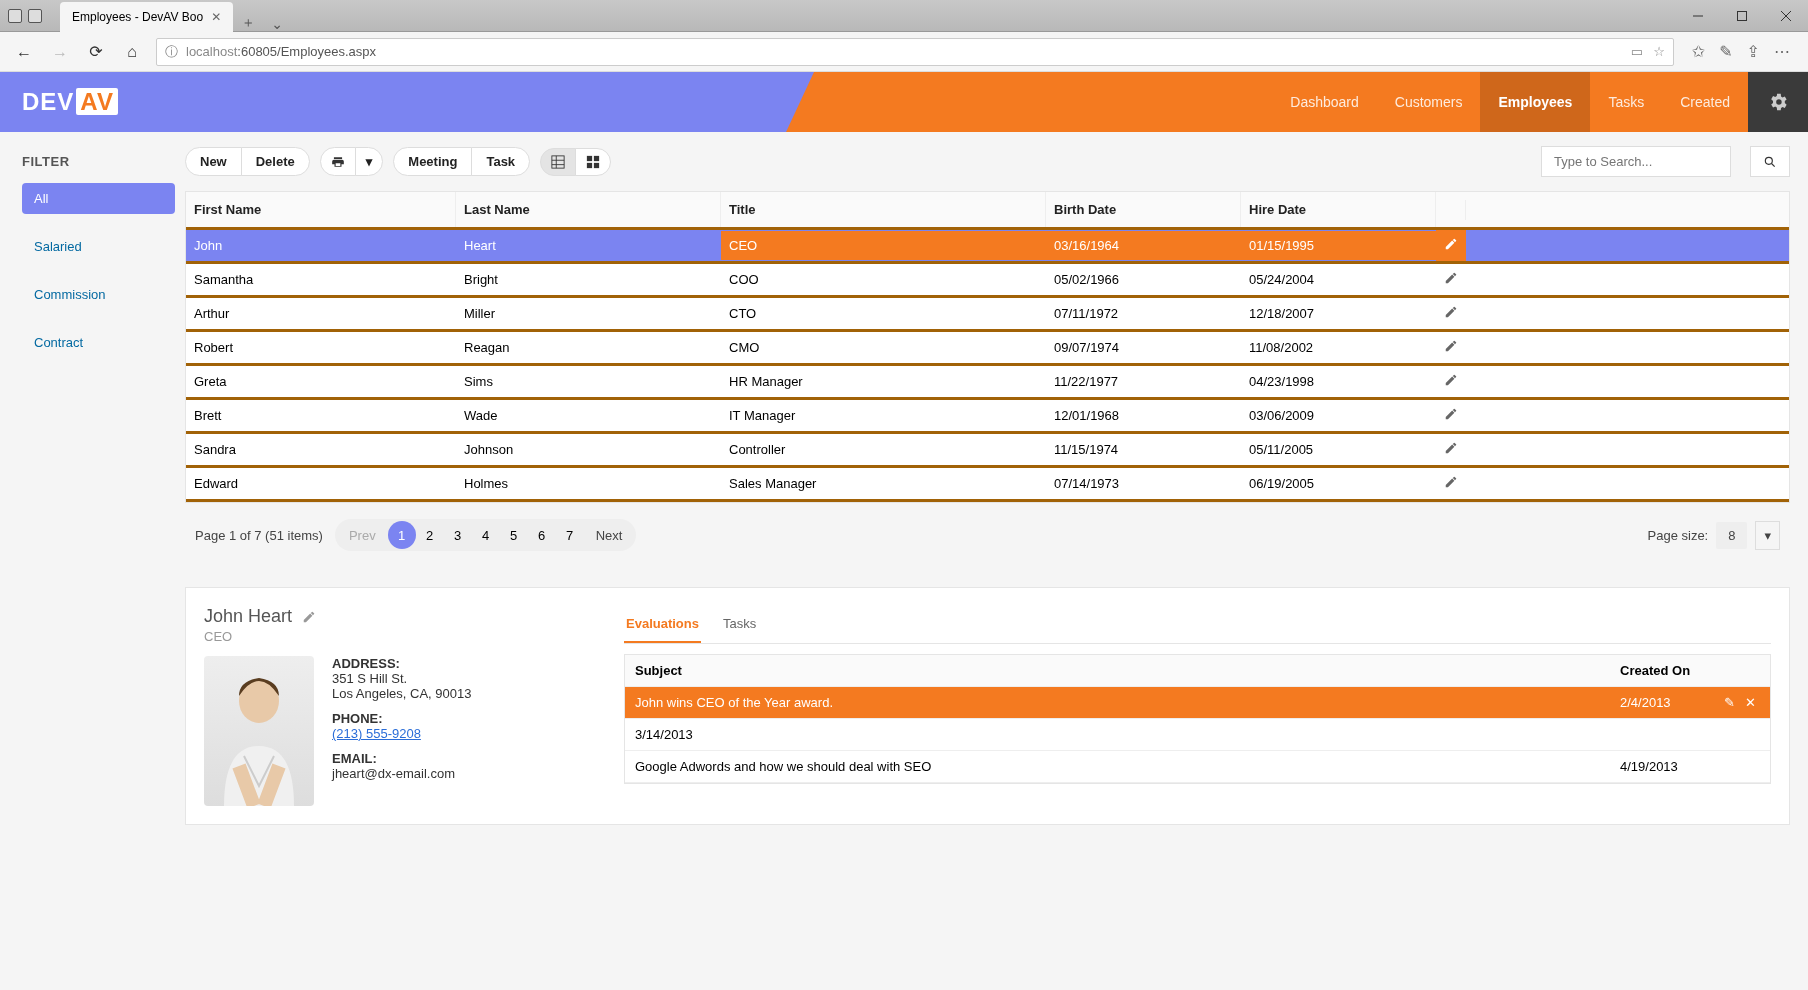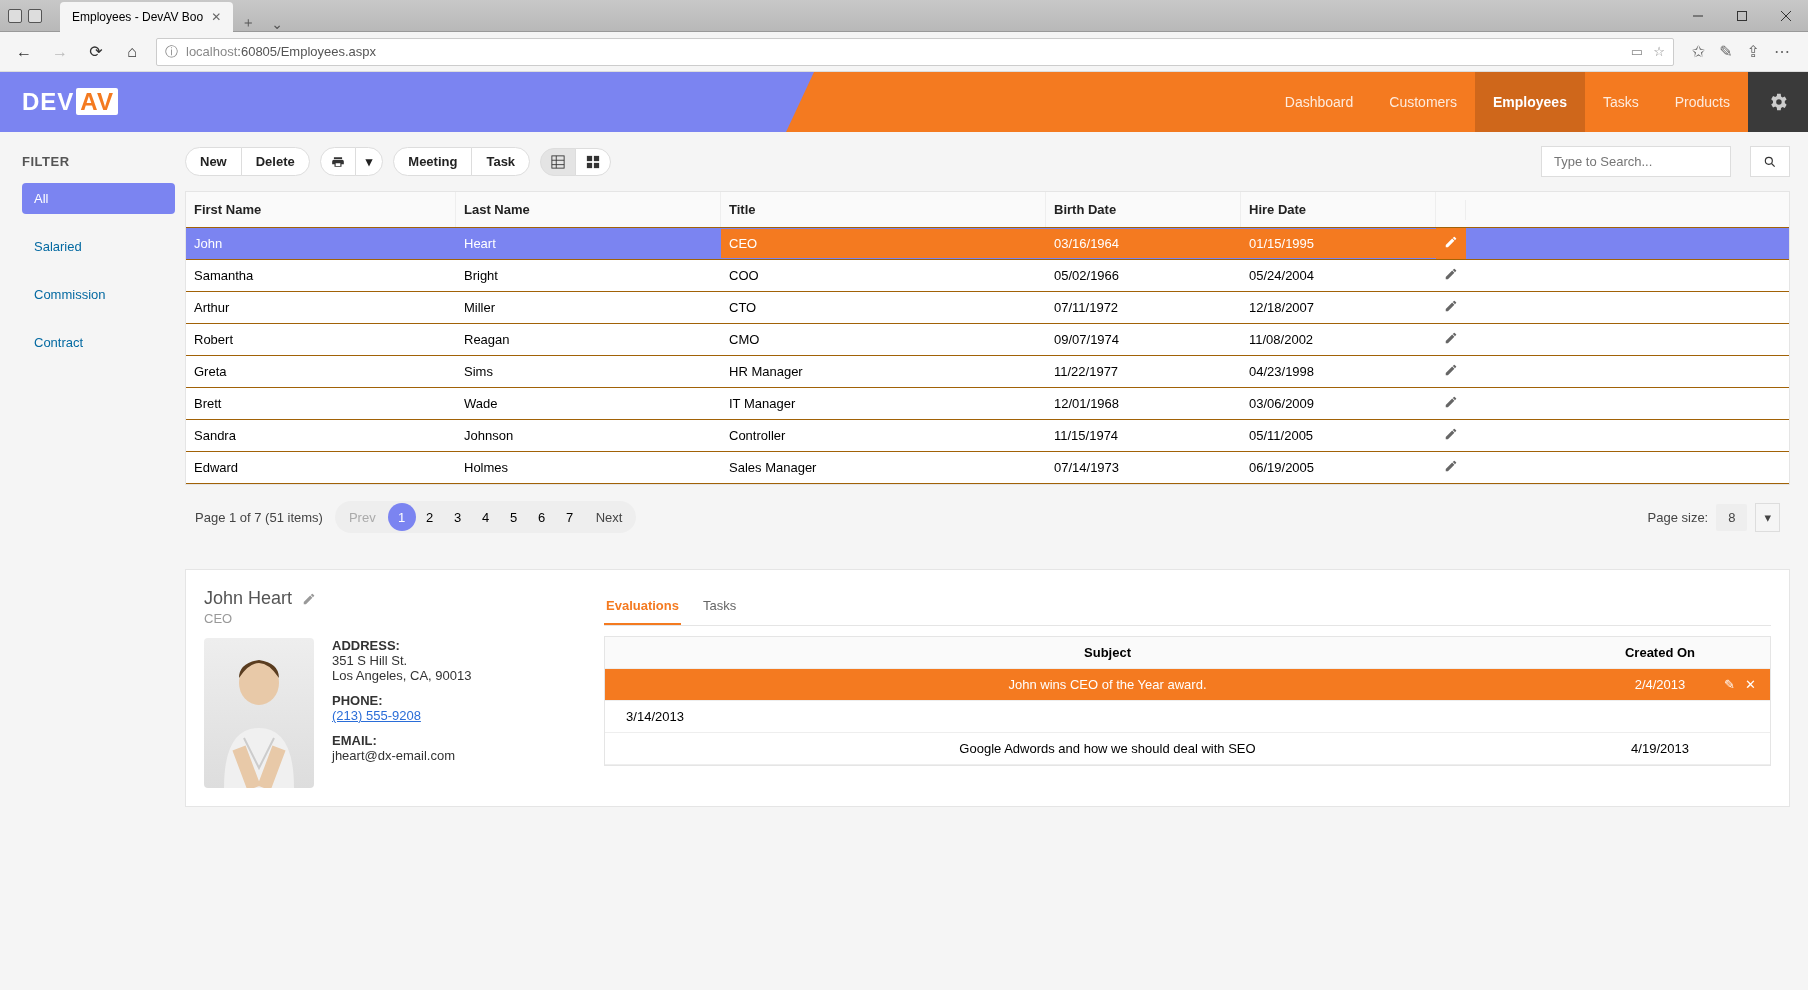--- a/index.html
+++ b/index.html
@@ -59,21 +59,21 @@
 .btn-group .btn:first-child { border-top-left-radius: 18px; border-bottom-left-radius: 18px; margin-left:0;}
 .btn-group .btn:last-child { border-top-right-radius: 18px; border-bottom-right-radius: 18px; }
 .btn.icon-btn { padding: 6px 10px; display:flex; align-items:center; justify-content:center;}
 .btn.icon-btn.active { background: #e4e4e4; }
 .search-wrap { margin-left: auto; display: flex; gap: 19px; }
 .search-input { border: 1px solid #ddd; padding: 7px 12px; font-size: 13px; width: 190px; }
 .search-btn { border: 1px solid #ddd; background: #fff; width: 40px; display: flex; align-items: center; justify-content: center; cursor: pointer; }
 
 
 .grid { border: 1px solid #e5e5e5; background: #fff; }
-.grid-row { display: flex; border-bottom: 1px solid #a16207; align-items: center; min-height: 31px; }
+.grid-row { display: flex; border-bottom: 3px solid #a16207; align-items: center; min-height: 31px; }
 .grid-row.header { background: #fafafa; font-weight: 600; color: #222; }
 .grid-row.header .cell { border-right: 1px solid #eee; padding: 10px 8px; }
 .grid-row.selected { background: #7b84f1; color: #fff; }
 .cell { padding: 7px 8px; font-size: 13px; }
 .c-first { width: 270px; } .c-last{ width:265px;} .c-title{ width:325px;} .c-birth{ width:195px;} .c-hire{ width:195px;} .c-edit{ width:30px; text-align:center; color:#666; cursor:pointer;}
 .grid-row.selected .c-title, .grid-row.selected .c-birth, .grid-row.selected .c-hire, .grid-row.selected .c-edit { background:#f47a20;}
 .grid-row.selected .c-edit { color:#fff;}
 
 
 .pager { display: flex; align-items: center; padding: 16px 10px; gap: 12px; }
@@ -81,37 +81,37 @@
 .pager-btns { display:flex; align-items:center; background:#eee; border-radius:18px; padding:2px;}
 .pager-btn { padding: 6px 12px; font-size:13px; color:#444; cursor:pointer; border-radius:16px;}
 .pager-btn.disabled{ color:#aaa;}
 .pager-num { width: 28px; height:28px; display:flex; align-items:center; justify-content:center; font-size:13px; cursor:pointer; border-radius:50%;}
 .pager-num.active { background:#7b84f1; color:#fff;}
 .page-size { margin-left:auto; display:flex; align-items:center; gap:8px; font-size:13px; color:#444;}
 .page-size-val { background:#eee; padding:6px 12px; border-radius:2px;}
 .page-size-dd { border:1px solid #ddd; padding:6px 8px; cursor:pointer;}
 
 
-.detail { display:flex; border:1px solid #e5e5e5; background:#fff; padding:18px; margin-top:20px; }
+.detail { display:flex; border:1px solid #e5e5e5; background:#fff; padding:18px; margin-top:20px; gap:20px;}
 .detail-left { width:400px;}
 .detail-name { font-size:18px; color:#555; display:flex; align-items:center; gap:10px;}
 .detail-title { color:#999; font-size:13px; margin-top:2px;}
 .detail-body { display:flex; gap:18px; margin-top:12px;}
 .avatar { width:110px; height:150px; background:linear-gradient(#eee,#ddd); border-radius:4px; display:flex; align-items:flex-end; justify-content:center; overflow:hidden;}
 .avatar svg { width:110px; height:150px;}
 .info-block { font-size:13px; color:#333;}
 .info-label { font-weight:700; margin-top:10px;}
 .info-label:first-child{margin-top:0;}
 .info-link { color:#2a6dd8; text-decoration:underline; cursor:pointer;}
 
 .detail-right { flex:1;}
 .dtabs { display:flex; gap:20px; border-bottom:1px solid #e5e5e5; margin-bottom:10px;}
 .dtab { padding:10px 2px; font-size:13px; color:#666; cursor:pointer;}
 .dtab.active { color:#f47a20; border-bottom:2px solid #f47a20; font-weight:600;}
-.eval-table { border:1px solid #e5e5e5;text-align:center;}
+.eval-table { border:1px solid #e5e5e5;}
 .eval-row { display:flex; border-bottom:1px solid #eee; align-items:center;}
 .eval-row.header { font-weight:600; background:#fafafa;}
 .eval-row .ecell { padding:8px 10px; font-size:13px;}
 .ec-subj { flex:1;} .ec-date{ width:100px;} .ec-act{ width:60px; display:flex; gap:10px; justify-content:center; color:#fff;}
 .eval-row.selected { background:#f47a20; color:#fff;}
 
 svg.icon { width:14px; height:14px; }
 </style>
 </head>
 <body>
@@ -172,21 +172,21 @@
 
 <div class="app-header">
   <div class="logo">
     <span>DEV</span><span class="av">AV</span>
   </div>
   <nav class="main-nav" id="main-nav">
       <a class="">Dashboard</a>
       <a class="">Customers</a>
       <a class="active">Employees</a>
       <a class="">Tasks</a>
-      <a class="">Products</a>
+      <a class="">Created</a>
     </nav>
   <div class="settings-btn">
     <svg class="icon" viewBox="0 0 24 24" style="width:22px;height:22px;" fill="#ccc">
         <path d="M19.4 13a7.5 7.5 0 000-2l2-1.6-2-3.4-2.4 1a7.4 7.4 0 00-1.7-1L15 3h-4l-.3 2.5a7.4 7.4 0 00-1.7 1l-2.4-1-2 3.4L6.6 11a7.5 7.5 0 000 2l-2 1.6 2 3.4 2.4-1a7.4 7.4 0 001.7 1L11 21h4l.3-2.5a7.4 7.4 0 001.7-1l2.4 1 2-3.4zM13 15a3 3 0 110-6 3 3 0 010 6z"></path>
       </svg>
   </div>
 </div>
 
 <div class="app-body">
   <div class="sidebar">

